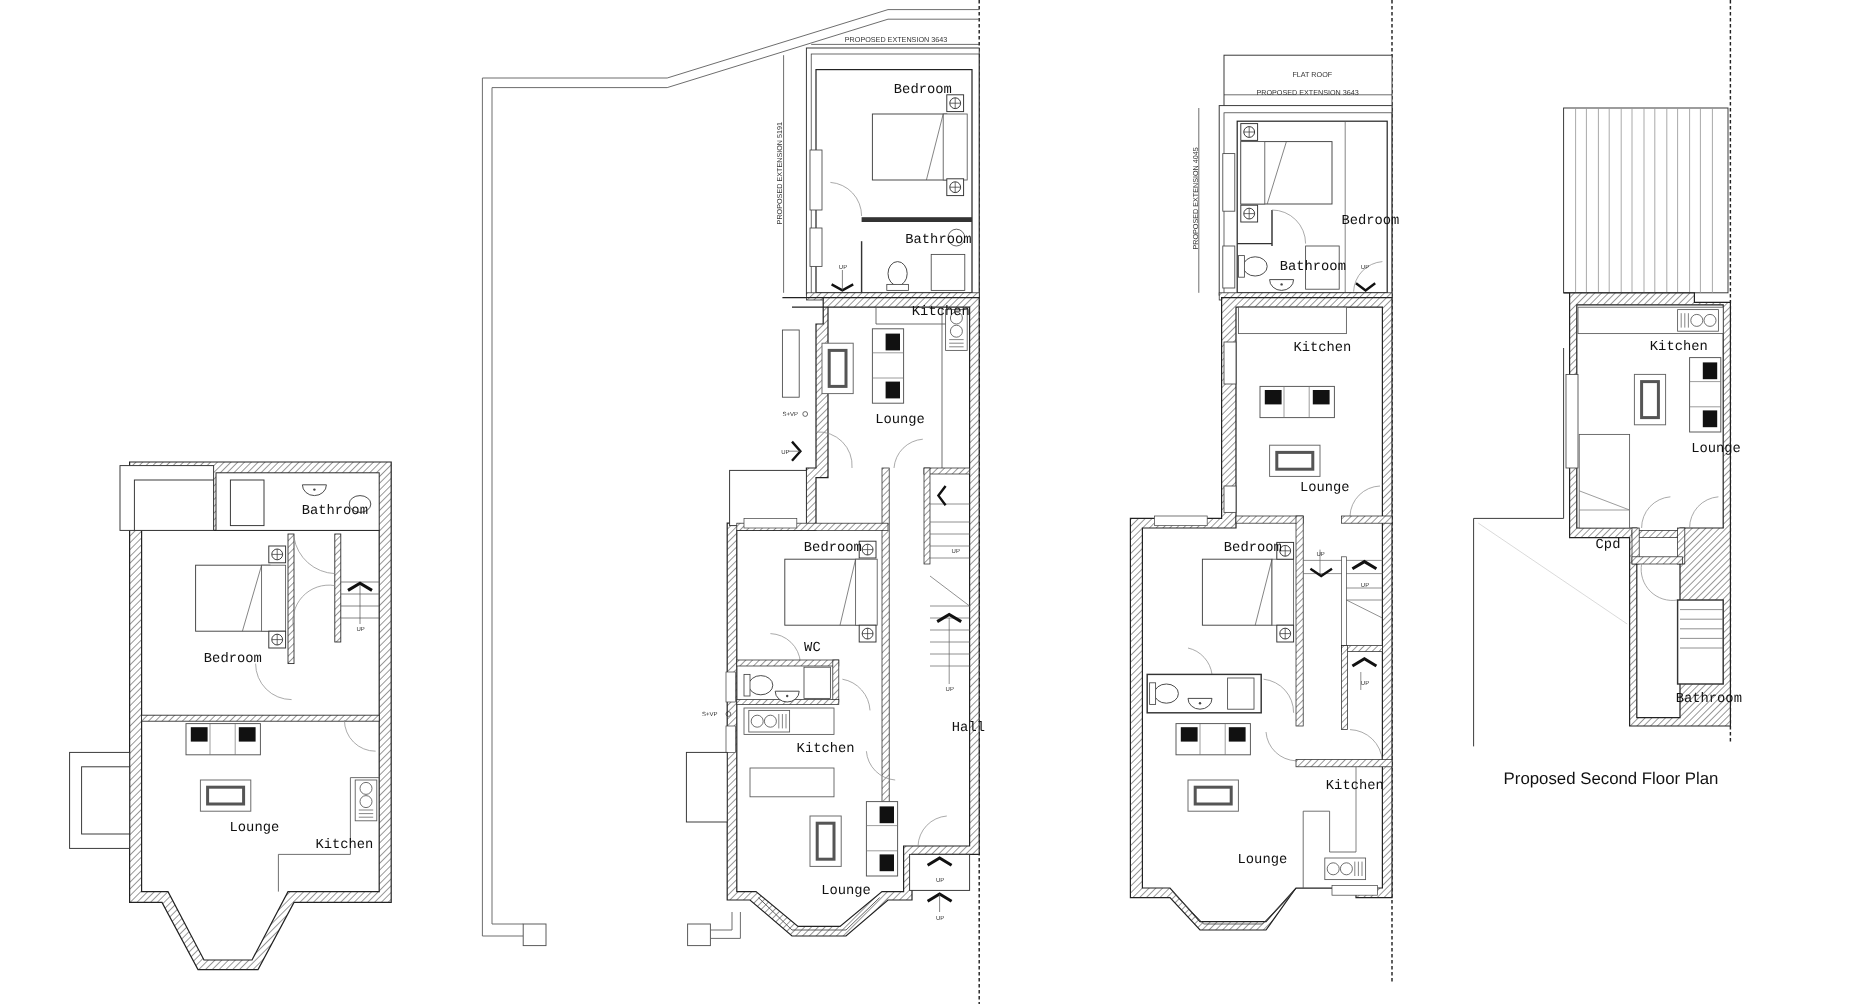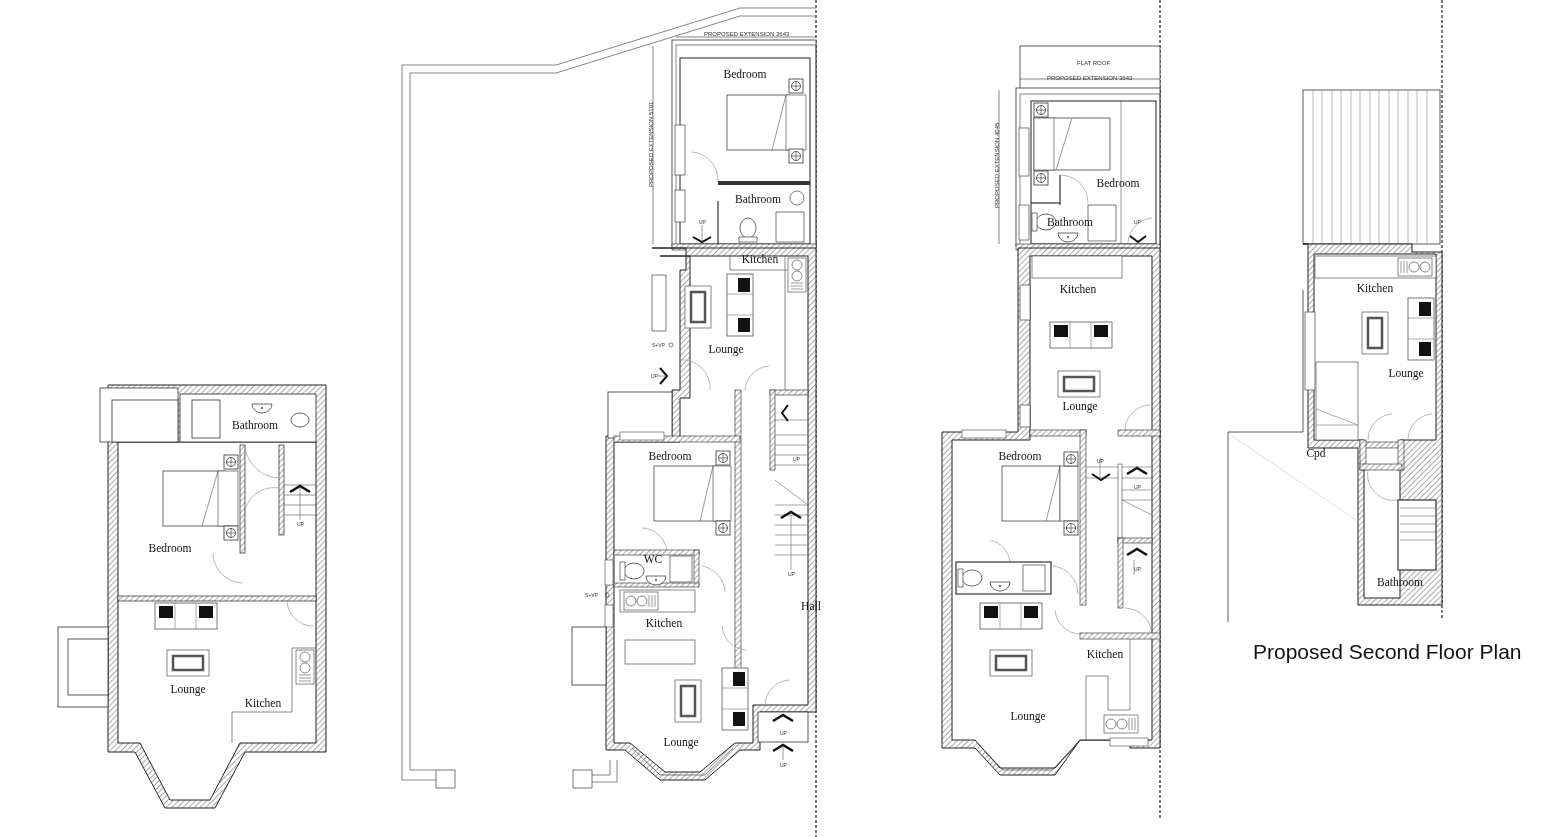--- a/index.html
+++ b/index.html
@@ -1,21 +1,21 @@
 <!DOCTYPE html>
 <html><head>
 <meta charset="utf-8">
 <style>
   html,body{margin:0;padding:0;background:#ffffff;}
   body{width:1550px;height:837px;overflow:hidden;position:relative;font-family:"Liberation Sans",sans-serif;}
   #plan{position:absolute;left:0;top:0;width:1550px;height:837px;}
-  .lbl{position:absolute;font-family:Liberation Serif, serif;font-size:11.5px;color:#111;white-space:nowrap;line-height:1;transform:translate(-50%,-50%);}
+  .lbl{position:absolute;font-family:Liberation Mono, monospace;font-size:11.5px;color:#111;white-space:nowrap;line-height:1;transform:translate(-50%,-50%);margin-left:24px;}
   .small{position:absolute;font-family:"Liberation Sans",sans-serif;font-size:6px;color:#333;white-space:nowrap;line-height:1;}
   .vert{transform:rotate(-90deg);transform-origin:left top;}
-  .title{position:absolute;font-family:"Liberation Sans",sans-serif;font-size:21px;color:#111;white-space:nowrap;left:1253px;top:640px;}
+  .title{position:absolute;font-family:"Liberation Sans",sans-serif;font-size:14px;color:#111;white-space:nowrap;left:1253px;top:640px;}
 </style>
 </head>
 <body>
 
 <svg id="plan" width="1550" height="837" viewBox="0 0 1550 837" xmlns="http://www.w3.org/2000/svg">
   <defs>
     <pattern id="hatch" patternUnits="userSpaceOnUse" width="4" height="4" patternTransform="rotate(45)">
       <rect width="4" height="4" fill="#fff"></rect>
       <line x1="0" y1="0" x2="0" y2="4" stroke="#555" stroke-width="1"></line>
     </pattern>
@@ -391,23 +391,23 @@
 <div class="lbl" style="left:188px;top:690px">Lounge</div>
 <div class="lbl" style="left:263px;top:704px">Kitchen</div>
 
 <div class="small" style="left:704px;top:31px">PROPOSED  EXTENSION  3643</div>
 <div class="small vert" style="left:648px;top:187px">PROPOSED  EXTENSION  5191</div>
 <div class="lbl" style="left:745px;top:75px">Bedroom</div>
 <div class="lbl" style="left:758px;top:200px">Bathroom</div>
 <div class="lbl" style="left:760px;top:260px">Kitchen</div>
 <div class="lbl" style="left:726px;top:350px">Lounge</div>
 <div class="lbl" style="left:670px;top:457px">Bedroom</div>
-<div class="lbl" style="left:653px;top:560px">WC</div>
+<div class="lbl" style="left:653px;top:540px">WC</div>
 <div class="lbl" style="left:664px;top:624px">Kitchen</div>
-<div class="lbl" style="left:811px;top:607px">Hall</div>
+<div class="lbl" style="left:783px;top:607px">Hall</div>
 <div class="lbl" style="left:681px;top:743px">Lounge</div>
 
 <div class="small" style="left:1077px;top:60px">FLAT  ROOF</div>
 <div class="small" style="left:1047px;top:75px">PROPOSED  EXTENSION  3643</div>
 <div class="small vert" style="left:994px;top:208px">PROPOSED  EXTENSION  4045</div>
 <div class="lbl" style="left:1118px;top:184px">Bedroom</div>
 <div class="lbl" style="left:1070px;top:223px">Bathroom</div>
 <div class="lbl" style="left:1078px;top:290px">Kitchen</div>
 <div class="lbl" style="left:1080px;top:407px">Lounge</div>
 <div class="lbl" style="left:1020px;top:457px">Bedroom</div>

